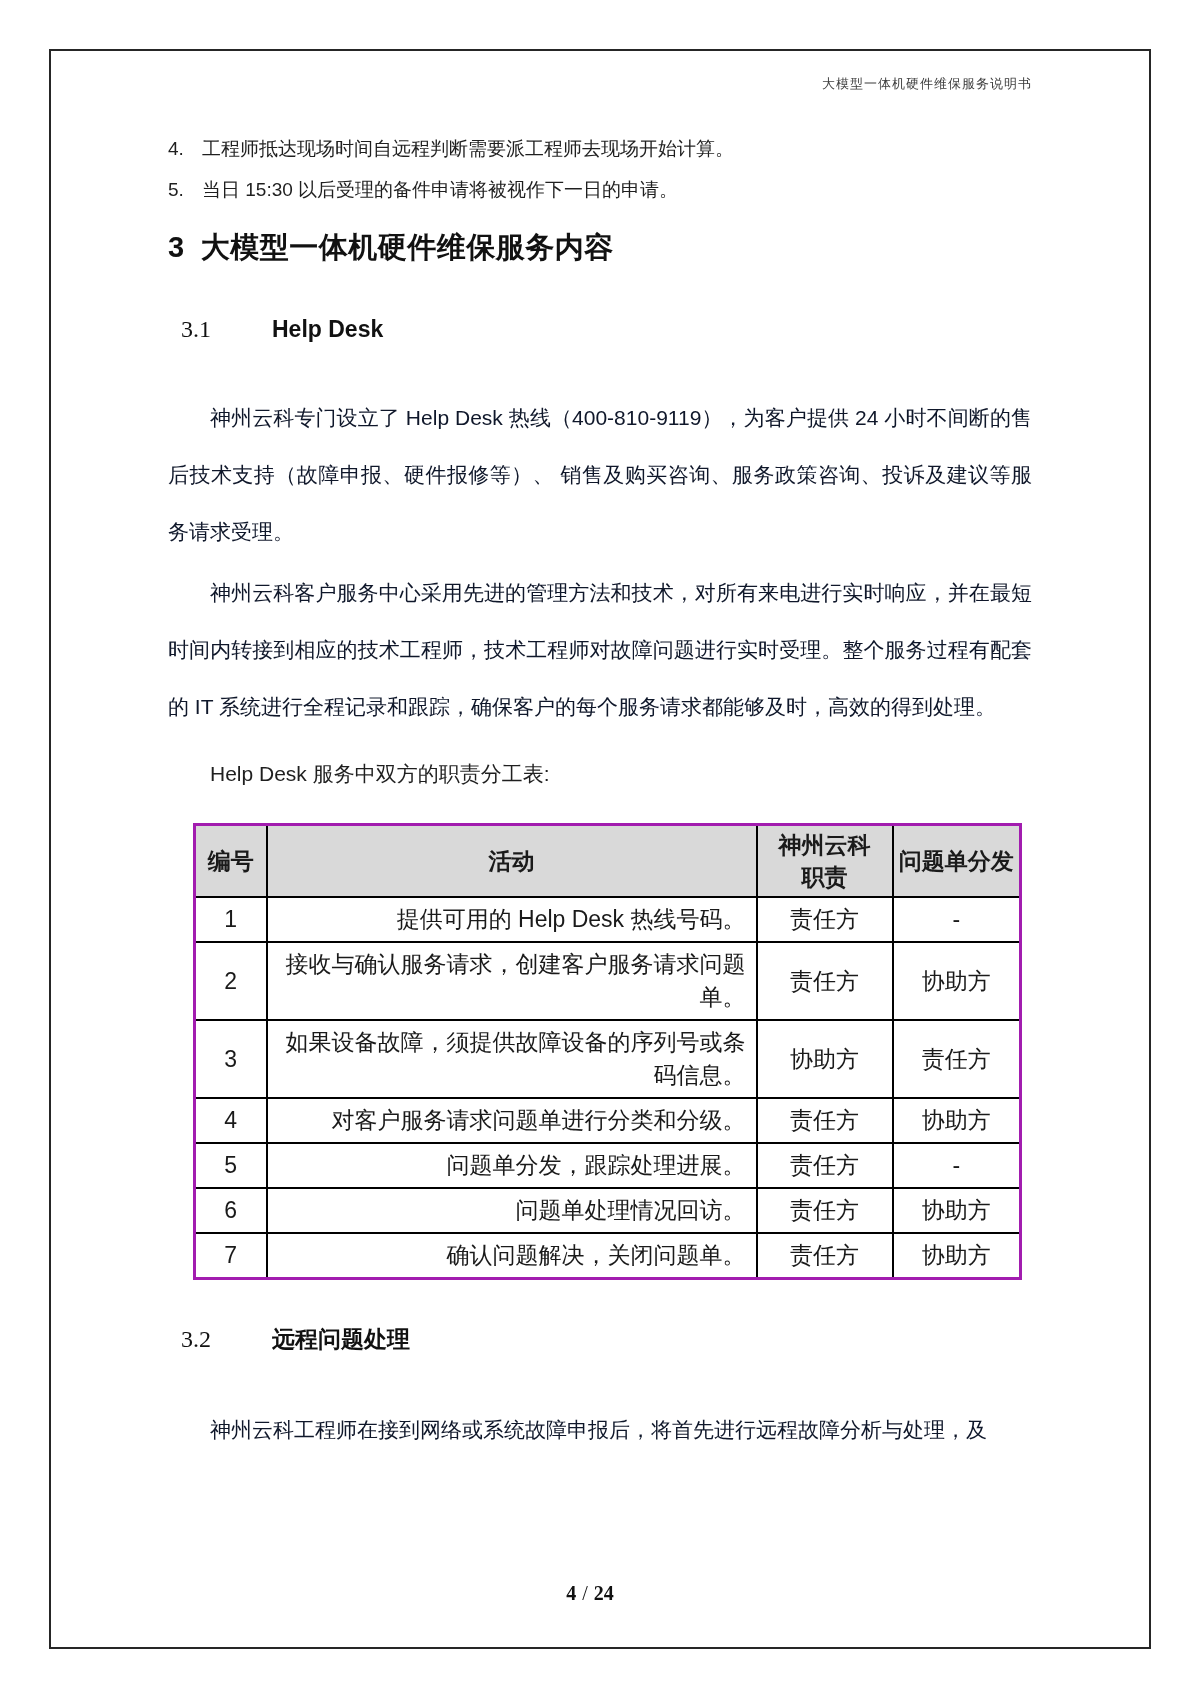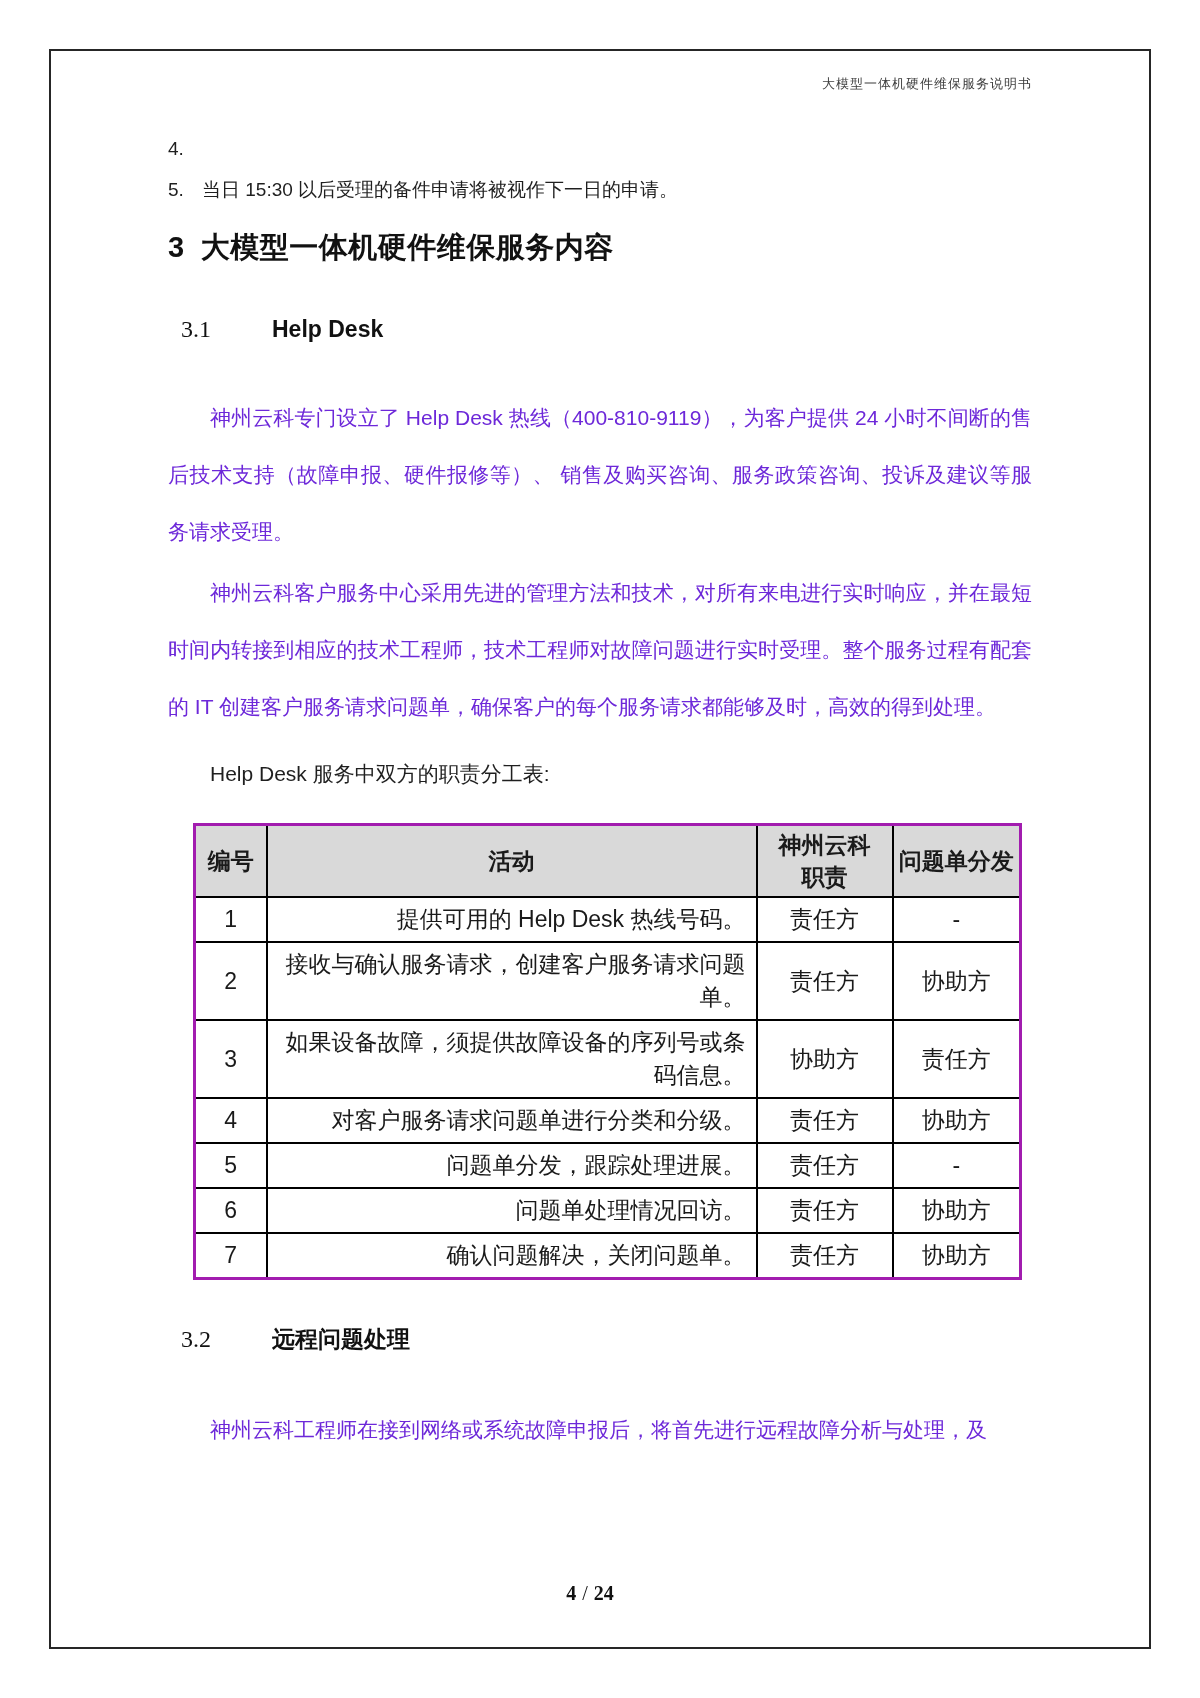--- a/index.html
+++ b/index.html
@@ -67,21 +67,21 @@
     font-size: 24px;
   }
   .h-sub .sub-title { font-weight: 700; margin-left: 32px; }
   
   .para {
     margin-top: 46px;
     font-size: 21px;
     line-height: 57px;
     text-align: justify;
     text-indent: 2em;
-    color: #6d28d9;
+    color: #0f172a;
   }
   .para.follow { margin-top: 4px; }
   .caption {
     margin-top: 24px;
     font-size: 21px;
     line-height: 30px;
     text-indent: 2em;
     color: #1f1f1f;
   }
   
@@ -135,40 +135,41 @@
 
 <div class="page-frame"></div>
 
 <div class="content">
 
   <div class="doc-header">大模型一体机硬件维保服务说明书</div>
 
   <div class="num-list">
     <div class="num-item">
       <span class="no">4.</span>
+      <span>工程师抵达现场时间自远程判断需要派工程师去现场开始计算。</span>
     </div>
     <div class="num-item">
       <span class="no">5.</span>
       <span>当日 15:30 以后受理的备件申请将被视作下一日的申请。</span>
     </div>
   </div>
 
   <div class="h-sec">
     <span class="sec-no">3</span>
     <span>大模型一体机硬件维保服务内容</span>
   </div>
 
   <div class="h-sub">
     <span class="sub-no">3.1</span>
     <span class="sub-title">Help Desk</span>
   </div>
 
   <p class="para">神州云科专门设立了 Help Desk 热线（400-810-9119），为客户提供 24 小时不间断的售后技术支持（故障申报、硬件报修等）、 销售及购买咨询、服务政策咨询、投诉及建议等服务请求受理。</p>
 
-  <p class="para follow">神州云科客户服务中心采用先进的管理方法和技术，对所有来电进行实时响应，并在最短时间内转接到相应的技术工程师，技术工程师对故障问题进行实时受理。整个服务过程有配套的 IT 创建客户服务请求问题单，确保客户的每个服务请求都能够及时，高效的得到处理。</p>
+  <p class="para follow">神州云科客户服务中心采用先进的管理方法和技术，对所有来电进行实时响应，并在最短时间内转接到相应的技术工程师，技术工程师对故障问题进行实时受理。整个服务过程有配套的 IT 系统进行全程记录和跟踪，确保客户的每个服务请求都能够及时，高效的得到处理。</p>
 
   <div class="caption">Help Desk 服务中双方的职责分工表:</div>
 
   <table class="resp">
     <colgroup>
       <col class="c-no">
         <col class="c-act">
         <col class="c-ven">
         <col class="c-cus">
     </colgroup>

